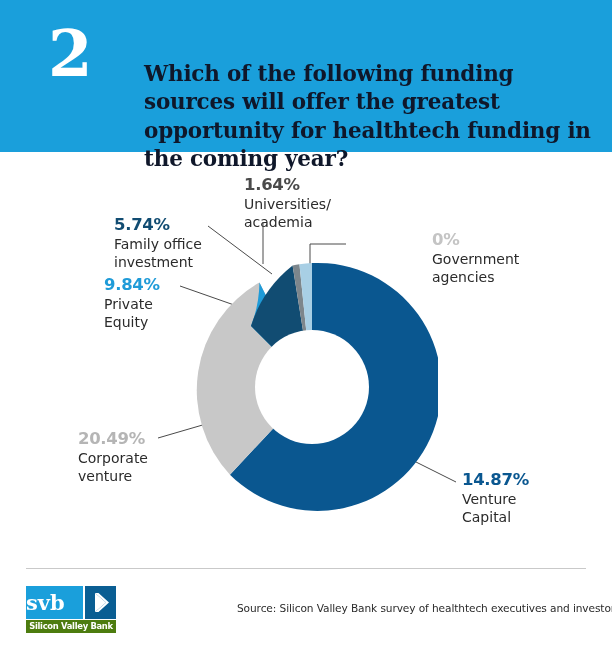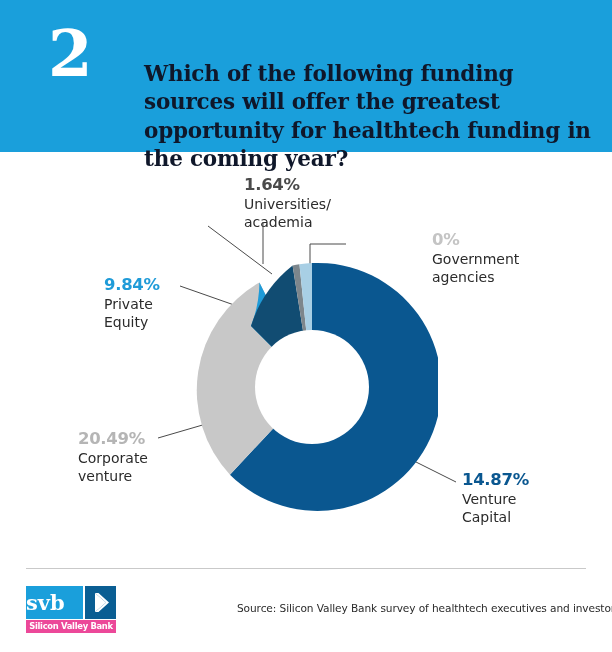--- a/index.html
+++ b/index.html
@@ -160,21 +160,21 @@
     height: 33px;
     background: #0a5e93;
   }
   .logo-chev svg { display: block; }
   .logo-bar {
     position: absolute;
     left: 0;
     top: 34px;
     width: 90px;
     height: 13px;
-    background: #ec4899;
+    background: #4d7c0f;
     color: #ffffff;
     font-family: "DejaVu Sans", sans-serif;
     font-weight: bold;
     font-size: 8.4px;
     line-height: 13px;
     text-align: center;
     letter-spacing: -0.3px;
     white-space: nowrap;
   }
   .source {
@@ -240,20 +240,25 @@
 academia</div>
   </div>
 
 
   <div class="callout" id="c-government">
     <div class="pct" style="color:#c4c4c4">0%</div>
     <div class="name">Government
 agencies</div>
   </div>
 
+  <div class="callout" id="c-family">
+    <div class="pct" style="color:#114c72">5.74%</div>
+    <div class="name">Family office
+investment</div>
+  </div>
 
   <div class="callout" id="c-privateeq">
     <div class="pct" style="color:#1f9bd8">9.84%</div>
     <div class="name">Private
 Equity</div>
   </div>
 
   <div class="callout" id="c-corporate">
     <div class="pct" style="color:#b5b5b5">20.49%</div>
     <div class="name">Corporate

